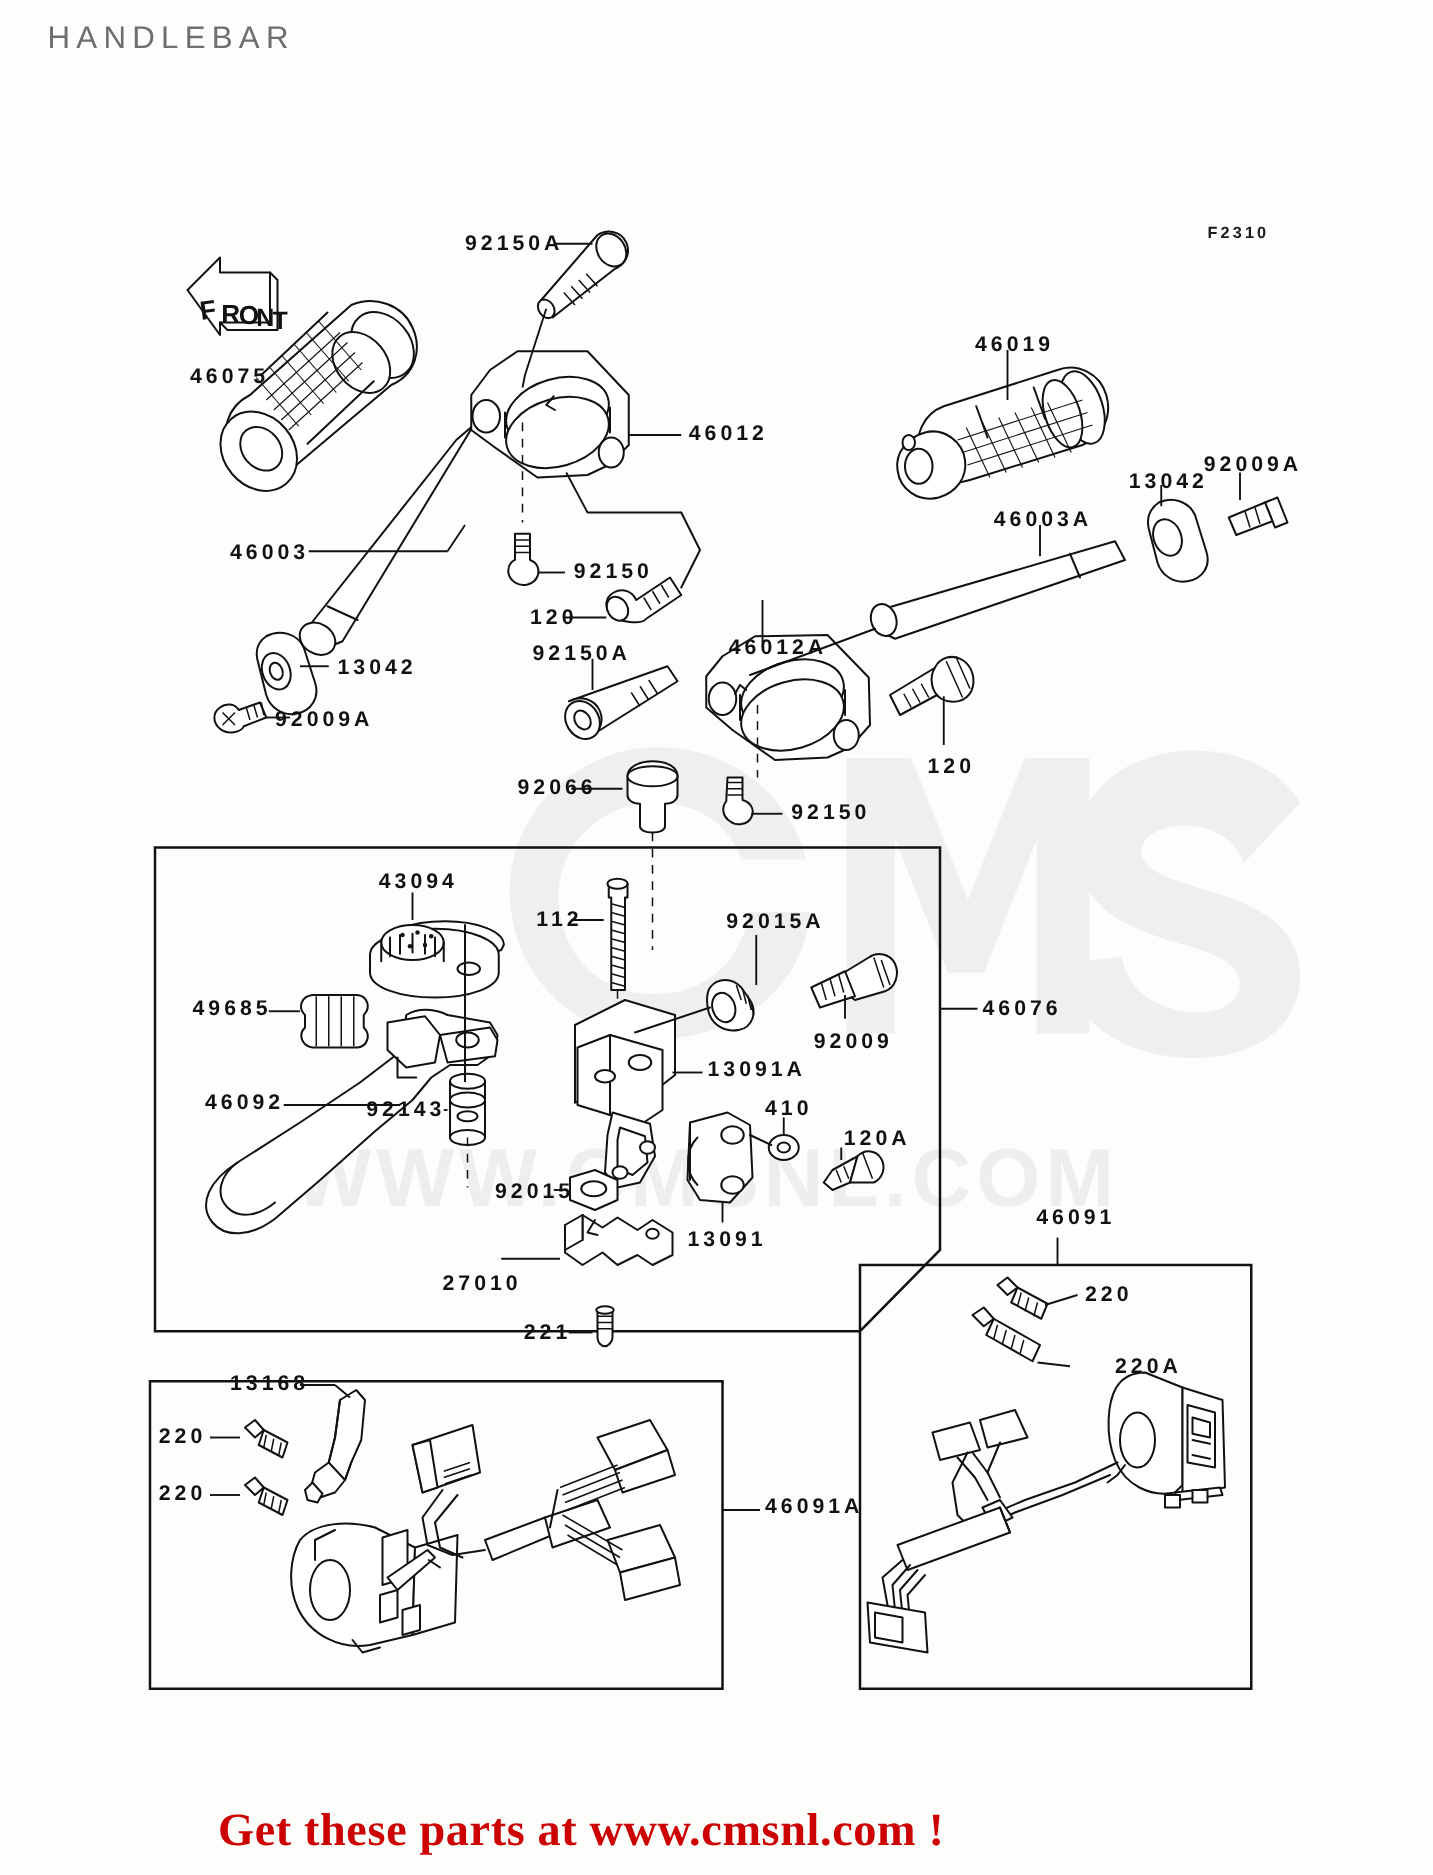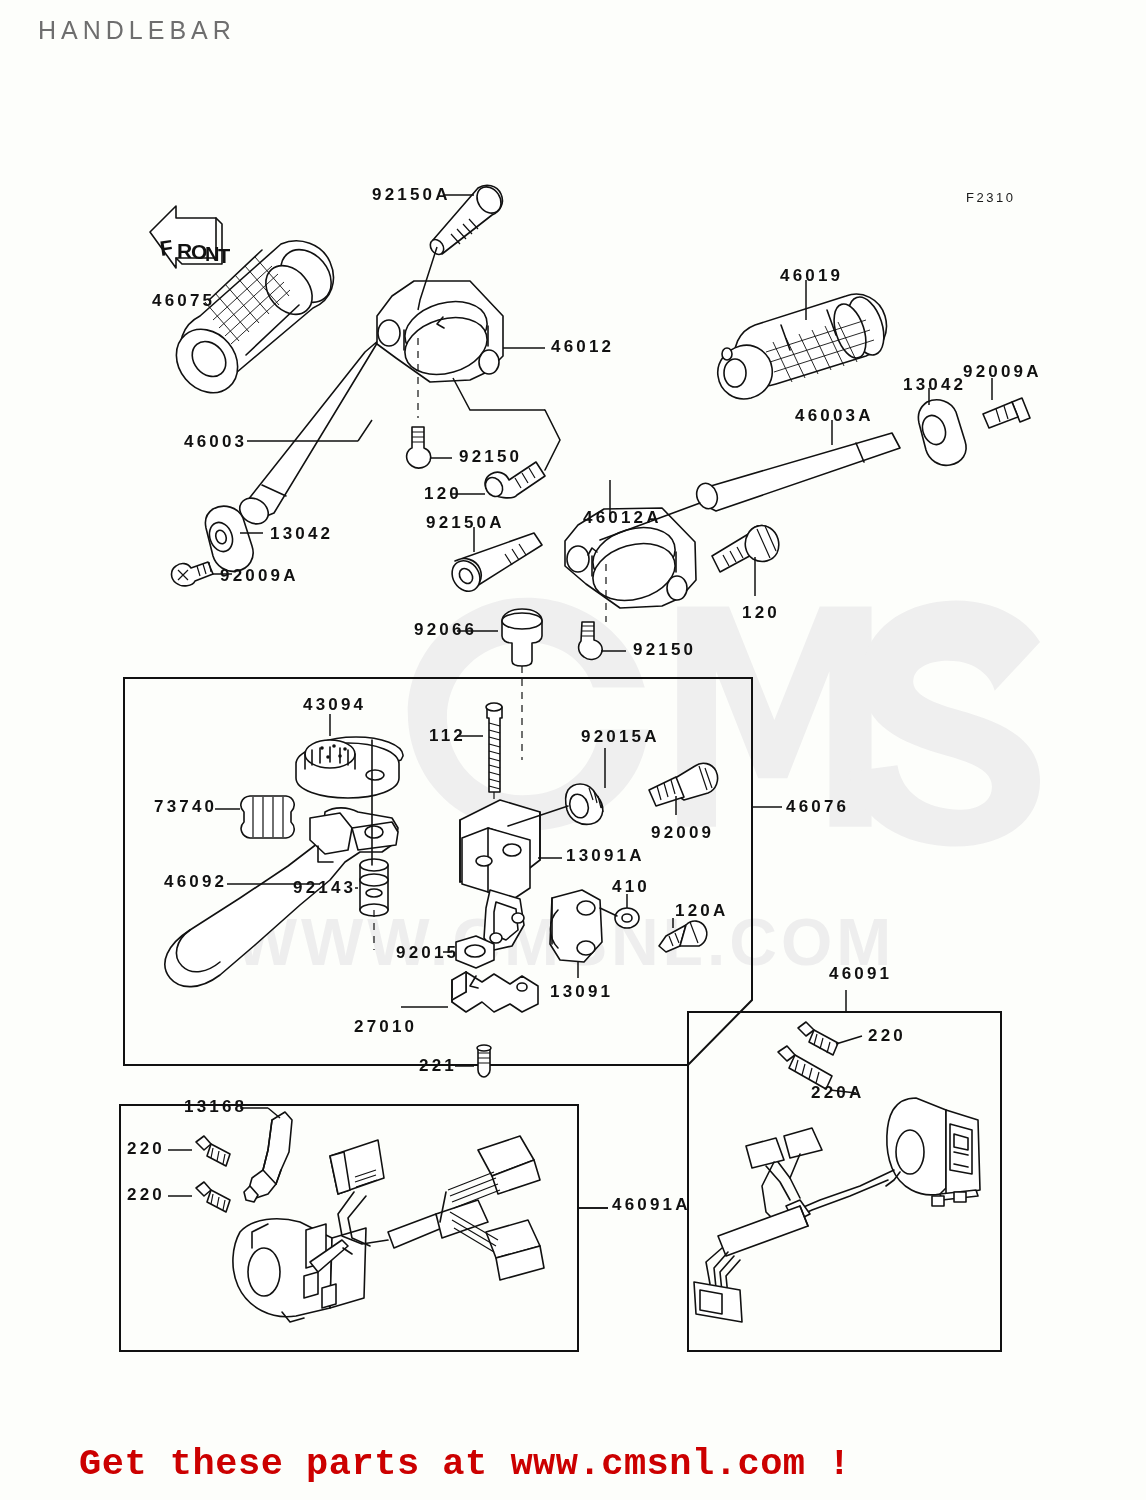--- a/index.html
+++ b/index.html
@@ -10,28 +10,28 @@
     position:relative;
     overflow:hidden;
   }
   #stage{position:absolute;inset:0;}
   .title{
     position:absolute;left:38px;top:16px;
     font-size:25px;letter-spacing:5px;color:#6e6e6e;
     font-weight:400;
   }
   .refcode{
-    position:absolute;left:966px;top:190px;
+    position:absolute;left:966px;top:178px;
     font-size:13px;letter-spacing:2.5px;color:#1a1a1a;
-    font-weight:400;
+    font-weight:700;
   }
   .footer{
     position:absolute;left:0;top:1443px;width:930px;
     text-align:center;color:#cc0000;
-    font-family:Liberation Mono, monospace;
+    font-family:Liberation Serif, serif;
     font-size:37px;font-weight:700;letter-spacing:0.5px;
   }
   .lbl{
     position:absolute;
     font-size:17px;
     letter-spacing:3.2px;
     color:#111;
     font-weight:700;
     white-space:nowrap;
     font-family:"Liberation Sans", sans-serif;
@@ -525,35 +525,35 @@
   <div class="lbl" style="left:424px;top:484px;">120</div>
   <div class="lbl" style="left:426px;top:513px;">92150A</div>
   <div class="lbl" style="left:270px;top:524px;">13042</div>
   <div class="lbl" style="left:742px;top:603px;">120</div>
   <div class="lbl" style="left:220px;top:566px;">92009A</div>
   <div class="lbl" style="left:414px;top:620px;">92066</div>
   <div class="lbl" style="left:633px;top:640px;">92150</div>
   <div class="lbl" style="left:303px;top:695px;">43094</div>
   <div class="lbl" style="left:429px;top:726px;">112</div>
   <div class="lbl" style="left:581px;top:727px;">92015A</div>
-  <div class="lbl" style="left:154px;top:797px;">73740</div>
+  <div class="lbl" style="left:154px;top:797px;">49685</div>
   <div class="lbl" style="left:786px;top:797px;">46076</div>
   <div class="lbl" style="left:651px;top:823px;">92009</div>
   <div class="lbl" style="left:566px;top:846px;">13091A</div>
   <div class="lbl" style="left:164px;top:872px;">46092</div>
   <div class="lbl" style="left:293px;top:878px;">92143</div>
   <div class="lbl" style="left:612px;top:877px;">410</div>
   <div class="lbl" style="left:655px;top:901px;margin-left:20px;">120A</div>
   <div class="lbl" style="left:396px;top:943px;">92015</div>
   <div class="lbl" style="left:550px;top:982px;">13091</div>
   <div class="lbl" style="left:829px;top:964px;">46091</div>
   <div class="lbl" style="left:354px;top:997px;margin-top:20px;">27010</div>
   <div class="lbl" style="left:868px;top:1026px;">220</div>
   <div class="lbl" style="left:419px;top:1056px;">221</div>
-  <div class="lbl" style="left:811px;top:1083px;">220A</div>
+  <div class="lbl" style="left:892px;top:1083px;">220A</div>
   <div class="lbl" style="left:184px;top:1097px;">13168</div>
   <div class="lbl" style="left:127px;top:1139px;">220</div>
   <div class="lbl" style="left:127px;top:1185px;">220</div>
   <div class="lbl" style="left:612px;top:1195px;">46091A</div>
 
   <div class="footer">Get these parts at www.cmsnl.com !</div>
 
 </div>
 
 </body></html>

